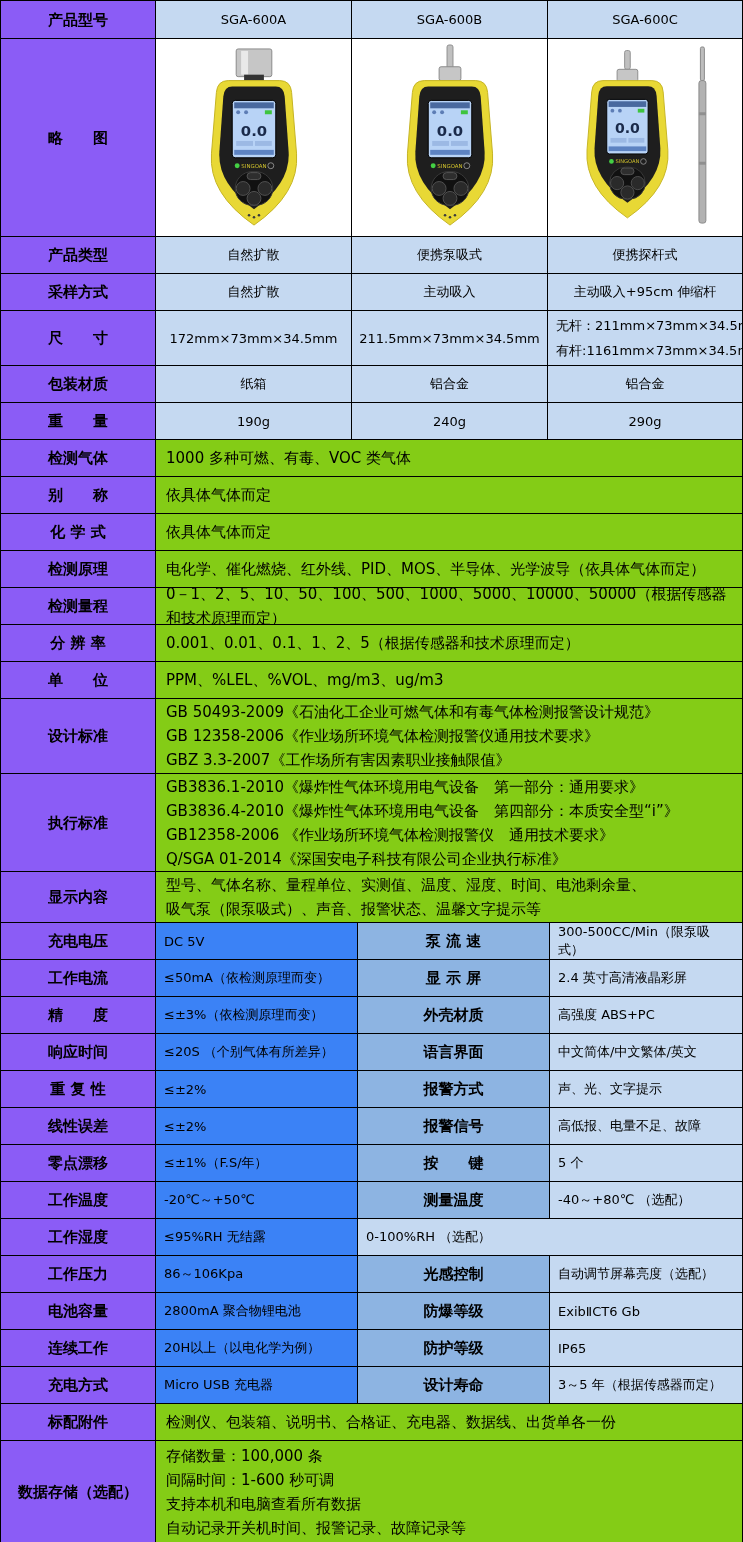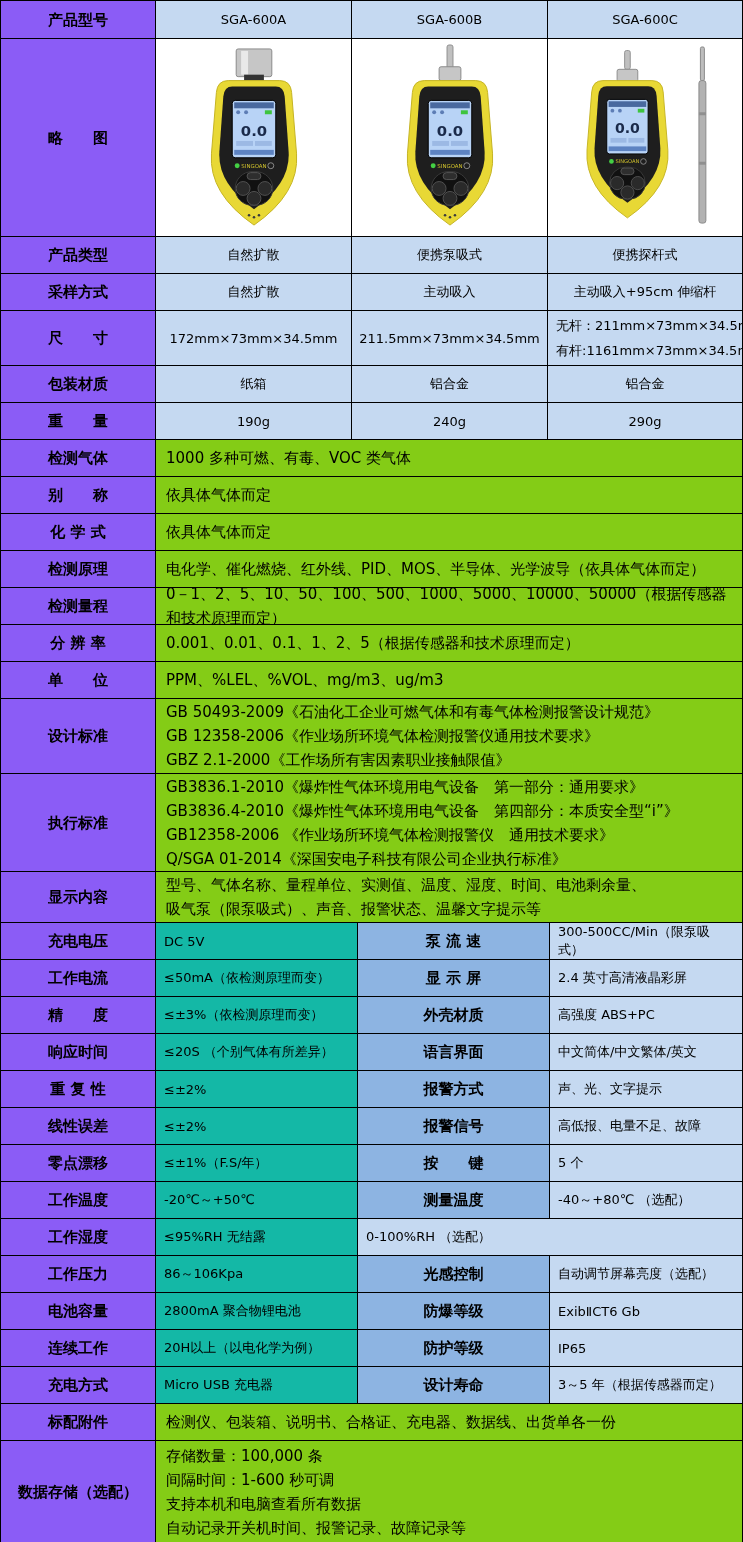--- a/index.html
+++ b/index.html
@@ -11,21 +11,21 @@
   .lab { width:155px; min-width:155px; background:#8b5cf6; border-right:1px solid #000;
          display:flex; align-items:center; justify-content:center; text-align:center;
          font-weight:bold; font-size:15px; line-height:20px; padding:14px; }
   .c { width:196px; min-width:196px; background:#C5D9F1; border-right:1px solid #000;
        display:flex; align-items:center; justify-content:center; text-align:center;
        font-size:13px; padding:2px 4px; }
   .c.last { flex:1; border-right:none; width:auto; min-width:0; }
   .c.photo { background:#ffffff; padding:8px; }
   .full { flex:1; background:#84cc16; display:flex; flex-direction:column; justify-content:center;
           font-size:15px; padding:3px 10px; line-height:24px; }
-  .v1 { width:202px; min-width:202px; background:#14b8a6; border-right:1px solid #000;
+  .v1 { width:202px; min-width:202px; background:#3b82f6; border-right:1px solid #000;
         display:flex; align-items:center; font-size:13px; padding:2px 8px; }
   .l2 { width:192px; min-width:192px; background:#8DB4E2; border-right:1px solid #000;
         display:flex; align-items:center; justify-content:center; font-weight:bold; font-size:15px; }
   .v2 { flex:1; background:#C5D9F1; display:flex; align-items:center; font-size:13px; padding:2px 8px; }
   .h38 { height:38px; } .h198 { height:198px; } .h37 { height:37px; } .h55 { height:55px; }
   .h75 { height:75px; } .h98 { height:98px; } .h51 { height:51px; } .h102 { height:102px; }
   .mono { font-size:13px;text-align:center; }
   .dimlines { text-align:left; }
   .dimlines div { line-height:25px; white-space:nowrap; }
   .lablines { line-height:26px; }
@@ -214,21 +214,21 @@
     <div class="lab">单　　位</div>
     <div class="full">
           <div>PPM、%LEL、%VOL、mg/m3、ug/m3</div>
         </div>
   </div>
   <div class="r h75">
     <div class="lab">设计标准</div>
     <div class="full">
       <div>GB 50493-2009《石油化工企业可燃气体和有毒气体检测报警设计规范》</div>
       <div>GB 12358-2006《作业场所环境气体检测报警仪通用技术要求》</div>
-      <div>GBZ 2.1-2000《工作场所有害因素职业接触限值》</div>
+      <div>GBZ 3.3-2007《工作场所有害因素职业接触限值》</div>
     </div>
   </div>
   <div class="r h98">
     <div class="lab">执行标准</div>
     <div class="full">
       <div>GB3836.1-2010《爆炸性气体环境用电气设备　第一部分：通用要求》</div>
       <div>GB3836.4-2010《爆炸性气体环境用电气设备　第四部分：本质安全型“i”》</div>
       <div>GB12358-2006 《作业场所环境气体检测报警仪　通用技术要求》</div>
       <div>Q/SGA 01-2014《深国安电子科技有限公司企业执行标准》</div>
     </div>

